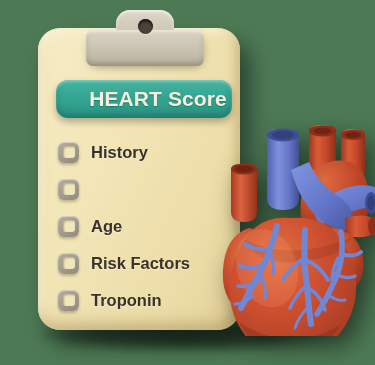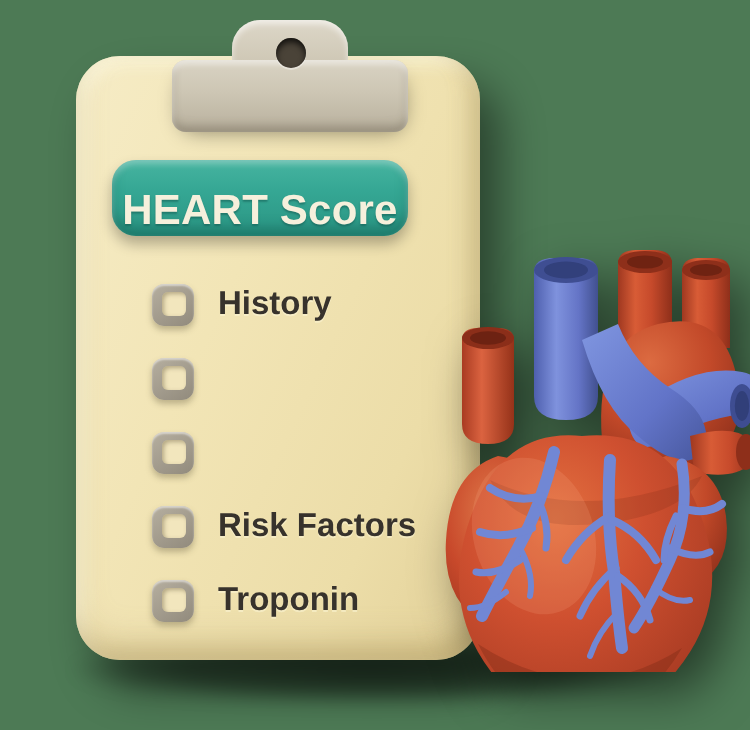--- a/index.html
+++ b/index.html
@@ -117,36 +117,37 @@
     top: 80px;
     width: 148px;
     height: 38px;
     border-radius: 12px;
     background: linear-gradient(180deg,#47b4a0 0%, #35a794 40%, #2b9583 100%);
     box-shadow:
       0 4px 7px rgba(0,0,0,0.28),
       inset 0 2px 3px rgba(255,255,255,0.32),
       inset 0 -4px 6px rgba(18,100,88,0.55);
     display: flex;
-    align-items: flex-end;
+    align-items: center;
     justify-content: center;
+    padding-left: 28px;
   }
   .badge-text {
     color: #f6f0dc;
     font-size: 21px;
     font-weight: bold;
     letter-spacing: 0.1px;
     text-shadow: 0 1px 1px rgba(20,90,80,0.55);
     white-space: nowrap;
   }
 
   
   .checklist {
     position: absolute;
-    left: 76px;
+    left: 58px;
     top: 134px;
     width: 180px;
   }
   .check-row {
     display: flex;
     align-items: center;
     height: 36px;
     margin-bottom: 1px;
   }
   .checkbox {
@@ -217,20 +218,21 @@
       <span class="checkbox"></span>
       <span class="check-label">History</span>
     </div>
 
     <div class="check-row">
       <span class="checkbox"></span>
     </div>
 
     <div class="check-row">
       <span class="checkbox"></span>
+      <span class="check-label">Age</span>
     </div>
 
     <div class="check-row">
       <span class="checkbox"></span>
       <span class="check-label">Risk Factors</span>
     </div>
 
     <div class="check-row">
       <span class="checkbox"></span>
       <span class="check-label">Troponin</span>

